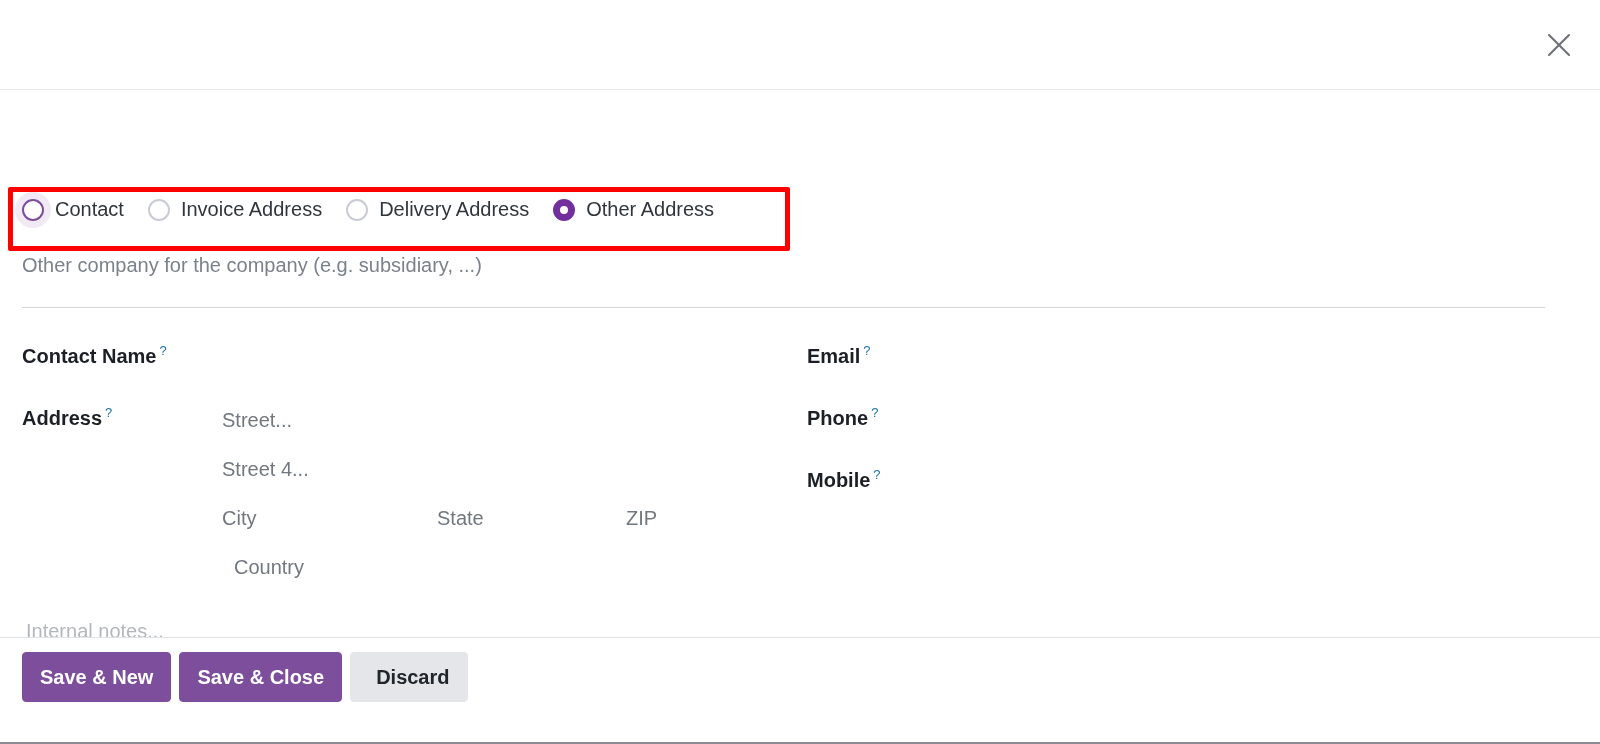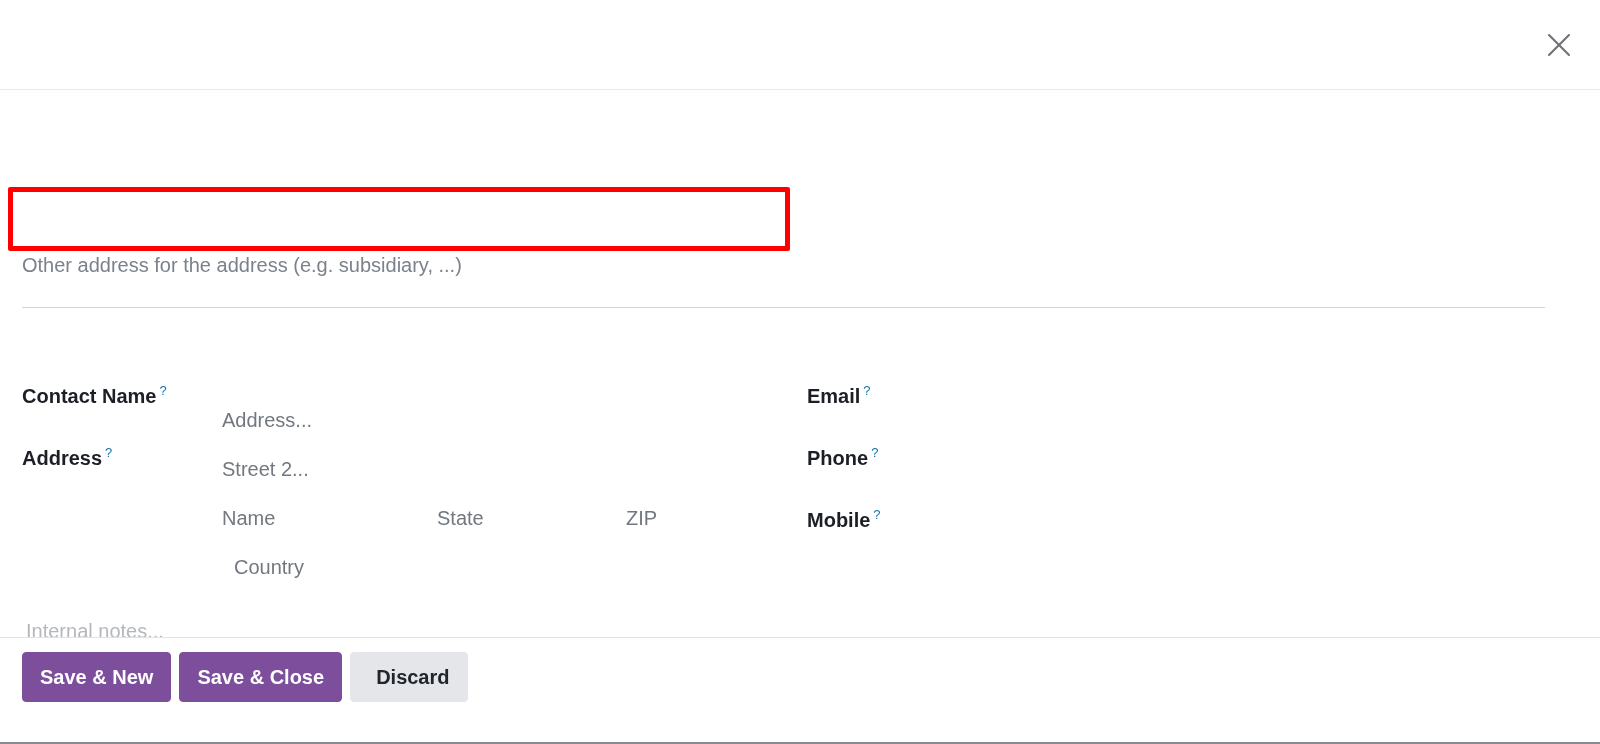--- a/index.html
+++ b/index.html
@@ -146,21 +146,20 @@
     background: #d2d6dc;
   }
 
   
   .form-label {
     position: absolute;
     font-size: 20px;
     font-weight: 700;
     color: #1c2026;
     white-space: nowrap;
-    margin-top: 40px;
   }
   .form-label .q {
     font-size: 13px;
     font-weight: 400;
     color: #1a73a8;
     vertical-align: super;
     margin-left: 3px;
     cursor: help;
   }
 
@@ -239,40 +238,63 @@
         <svg width="26" height="26" viewBox="0 0 26 26" aria-hidden="true">
           <line x1="3" y1="3" x2="23" y2="23" stroke="#6f7377" stroke-width="2.1" stroke-linecap="round"></line>
           <line x1="23" y1="3" x2="3" y2="23" stroke="#6f7377" stroke-width="2.1" stroke-linecap="round"></line>
         </svg>
       </span>
     </button>
   </div>
 
   <div class="dlg-body">
 
+    <div class="radio-row">
+
+      <label class="radio-opt focused">
+        <span class="radio-mark"></span>
+        <span class="radio-label">Contact</span>
+      </label>
+
+      <label class="radio-opt">
+        <span class="radio-mark"></span>
+        <span class="radio-label">Invoice Address</span>
+      </label>
+
+      <label class="radio-opt">
+        <span class="radio-mark"></span>
+        <span class="radio-label">Delivery Address</span>
+      </label>
+
+      <label class="radio-opt checked">
+        <span class="radio-mark"></span>
+        <span class="radio-label">Other Address</span>
+      </label>
+
+    </div>
 
     <div class="radio-highlight"></div>
 
-    <div class="radio-desc">Other address for the address (e.g. subsidiary, ...)</div>
+    <div class="radio-desc">Other company for the company (e.g. subsidiary, ...)</div>
 
     <div class="inset-divider"></div>
 
     <div class="form-label lbl-contact-name">
       <span>Contact Name</span><span class="q">?</span>
     </div>
 
     <div class="form-label lbl-address">
       <span>Address</span><span class="q">?</span>
     </div>
 
-    <div class="field-ph ph-street">Address...</div>
-
-    <div class="field-ph ph-street2">Street 2...</div>
-
-    <div class="field-ph ph-city">Name</div>
+    <div class="field-ph ph-street">Street...</div>
+
+    <div class="field-ph ph-street2">Street 4...</div>
+
+    <div class="field-ph ph-city">City</div>
 
     <div class="field-ph ph-state">State</div>
 
     <div class="field-ph ph-zip">ZIP</div>
 
     <div class="field-ph ph-country">Country</div>
 
     <div class="form-label lbl-email">
       <span>Email</span><span class="q">?</span>
     </div>

